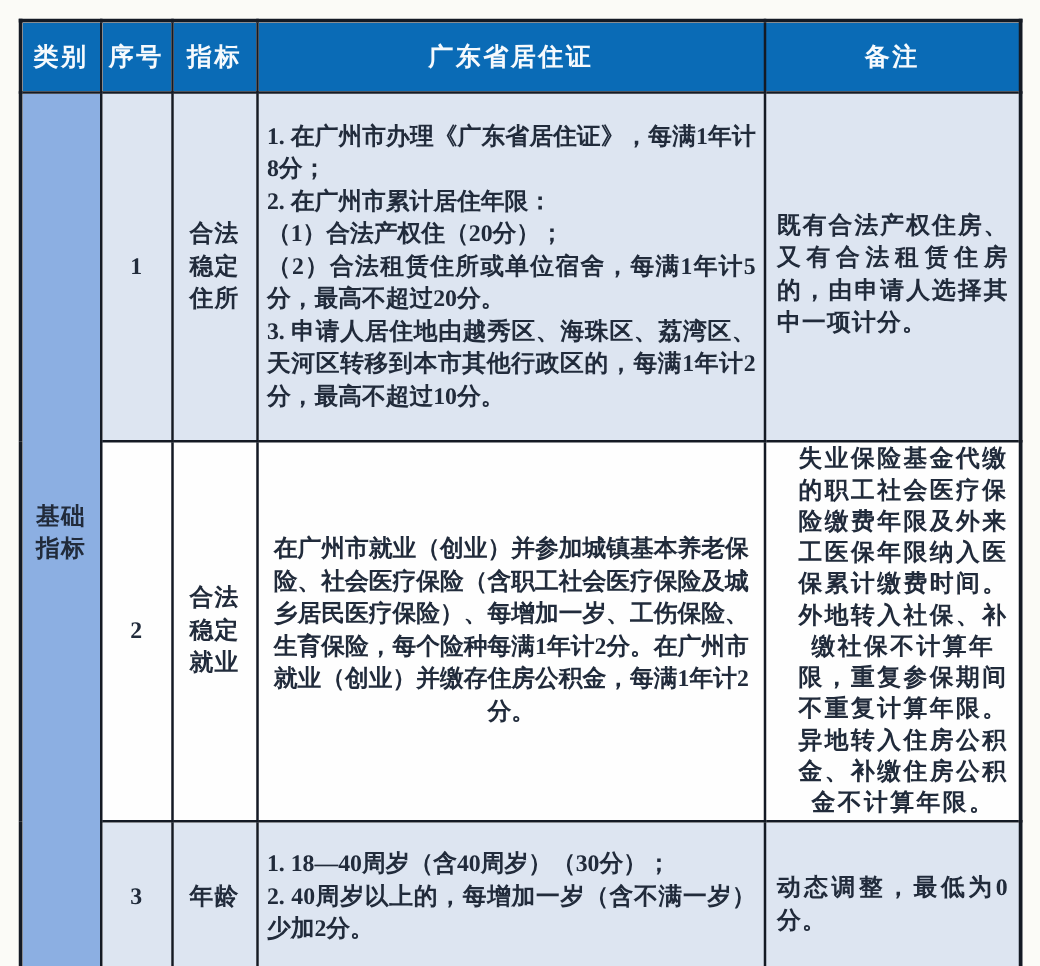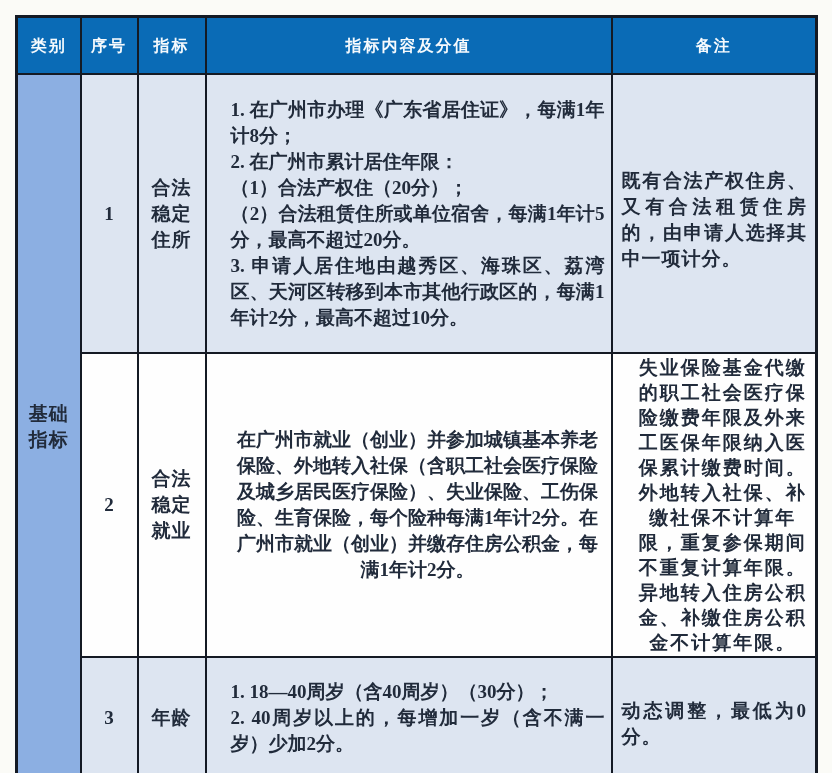--- a/index.html
+++ b/index.html
@@ -31,21 +31,21 @@
     color: #212b3b;
     font-weight: 700;
     font-size: 19px;
     line-height: 26px;
     vertical-align: middle;
     overflow: hidden;
   }
   thead th {
     background: #0a6bb6;
     color: #f6fafd;
-    font-size: 16px;
+    font-size: 20px;
     letter-spacing: 2px;
     height: 53px;
     text-align: center;
     font-weight: 700;
   }
   td.cat {
     background: #8cafe2;
     text-align: center;
     letter-spacing: 1px;
     padding: 0 3px;
@@ -58,21 +58,21 @@
     text-align: center;
     padding: 16px 4px;
     word-break: break-all;
     letter-spacing: 1px;
   }
   td.content {
     text-align: justify;
     text-justify: inter-ideograph;
     word-break: break-all;
     white-space: pre-line;
-    padding: 4px 6px 4px 24px;
+    padding: 4px 6px 4px 7px;
     font-family: Liberation Serif, serif;
   }
   td.remark {
     text-align: justify;
     text-justify: inter-ideograph;
     word-break: break-all;
     padding: 14px 8px 2px 9px;
     letter-spacing: 1px;
   }
   td.remark.dense {
@@ -97,40 +97,40 @@
       <col style="width:57px">
       <col style="width:68px">
       <col style="width:406px">
       <col style="width:205px">
     </colgroup>
     <thead>
       <tr>
         <th>类别</th>
         <th>序号</th>
         <th>指标</th>
-        <th>指标内容及分值</th>
+        <th>广东省居住证</th>
         <th>备注</th>
       </tr>
     </thead>
     <tbody>
       <tr class="row-1">
         <td class="cat" rowspan="3">基础指标</td>
         <td class="seq">1</td>
         <td class="ind">合法稳定住所</td>
         <td class="content">1. 在广州市办理《广东省居住证》，每满1年计8分；
 2. 在广州市累计居住年限：
 （1）合法产权住（20分）；
 （2）合法租赁住所或单位宿舍，每满1年计5分，最高不超过20分。
 3. 申请人居住地由越秀区、海珠区、荔湾区、天河区转移到本市其他行政区的，每满1年计2分，最高不超过10分。</td>
         <td class="remark">既有合法产权住房、又有合法租赁住房的，由申请人选择其中一项计分。</td>
       </tr>
       <tr class="row-2">
         <td class="seq">2</td>
         <td class="ind">合法稳定就业</td>
-        <td class="content">在广州市就业（创业）并参加城镇基本养老保险、外地转入社保（含职工社会医疗保险及城乡居民医疗保险）、失业保险、工伤保险、生育保险，每个险种每满1年计2分。在广州市就业（创业）并缴存住房公积金，每满1年计2分。</td>
+        <td class="content">在广州市就业（创业）并参加城镇基本养老保险、社会医疗保险（含职工社会医疗保险及城乡居民医疗保险）、每增加一岁、工伤保险、生育保险，每个险种每满1年计2分。在广州市就业（创业）并缴存住房公积金，每满1年计2分。</td>
         <td class="remark dense">失业保险基金代缴的职工社会医疗保险缴费年限及外来工医保年限纳入医保累计缴费时间。外地转入社保、补缴社保不计算年限，重复参保期间不重复计算年限。异地转入住房公积金、补缴住房公积金不计算年限。</td>
       </tr>
       <tr class="row-3">
         <td class="seq">3</td>
         <td class="ind">年龄</td>
         <td class="content">1. 18—40周岁（含40周岁）（30分）；
 2. 40周岁以上的，每增加一岁（含不满一岁）少加2分。</td>
         <td class="remark">动态调整，最低为0分。</td>
       </tr>
     </tbody>

